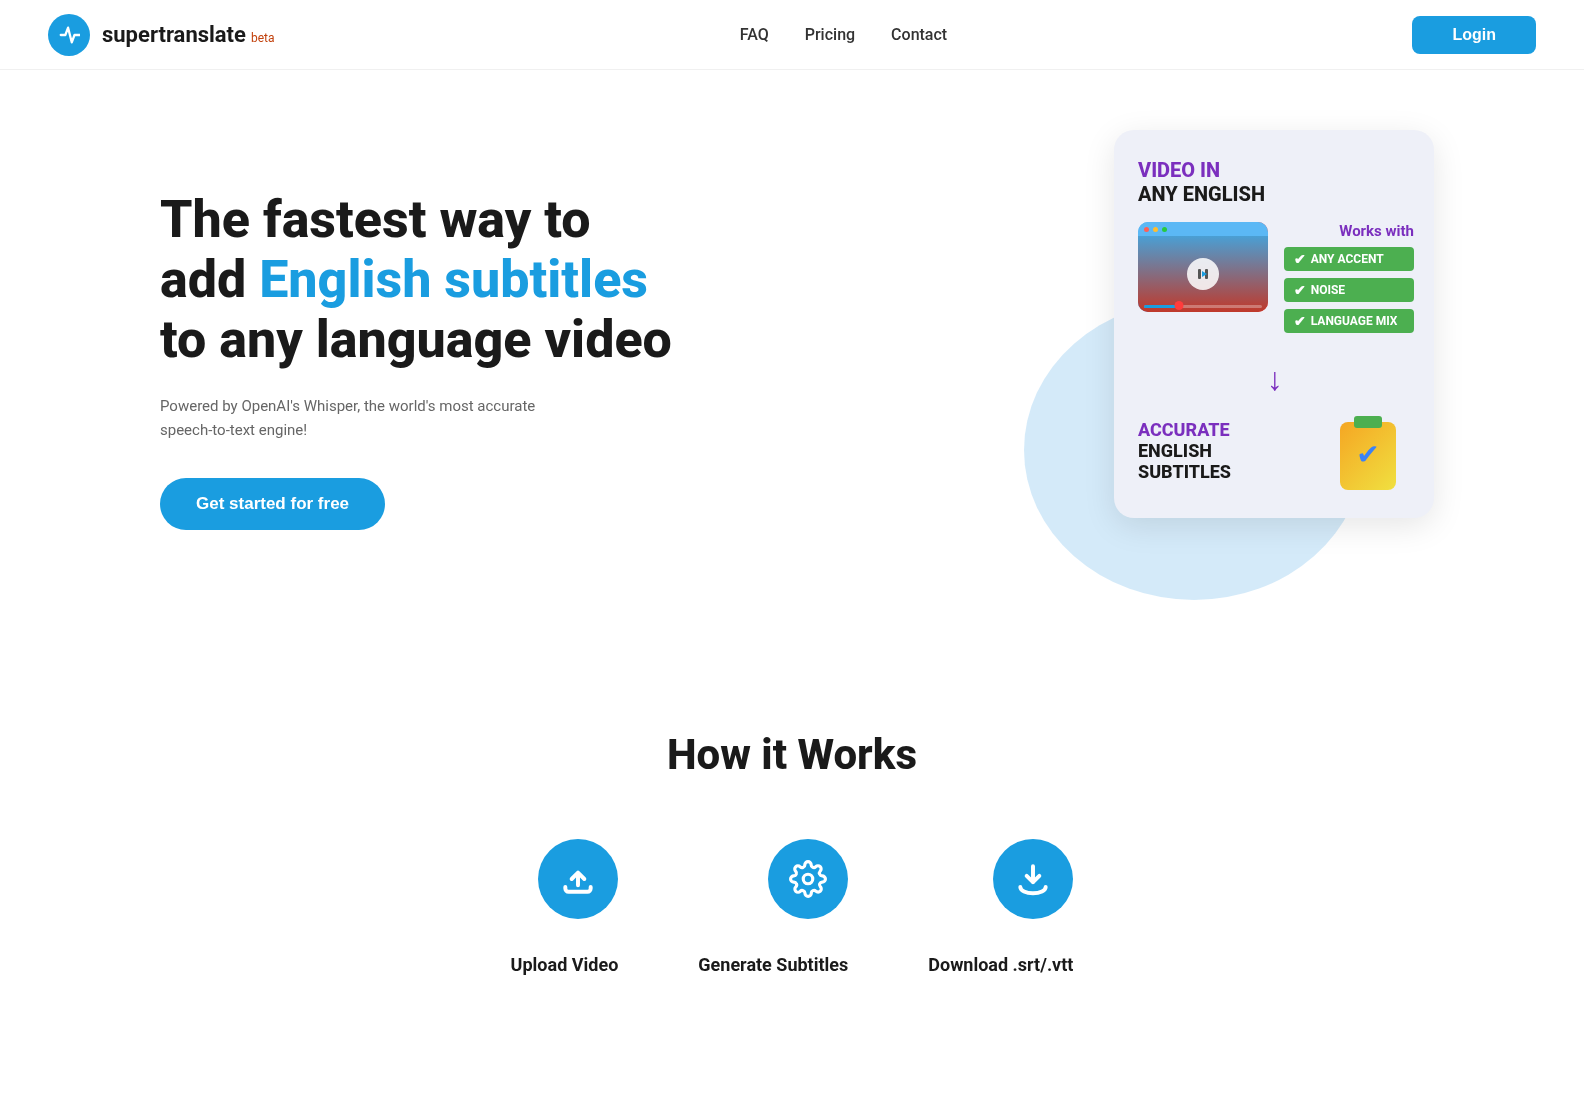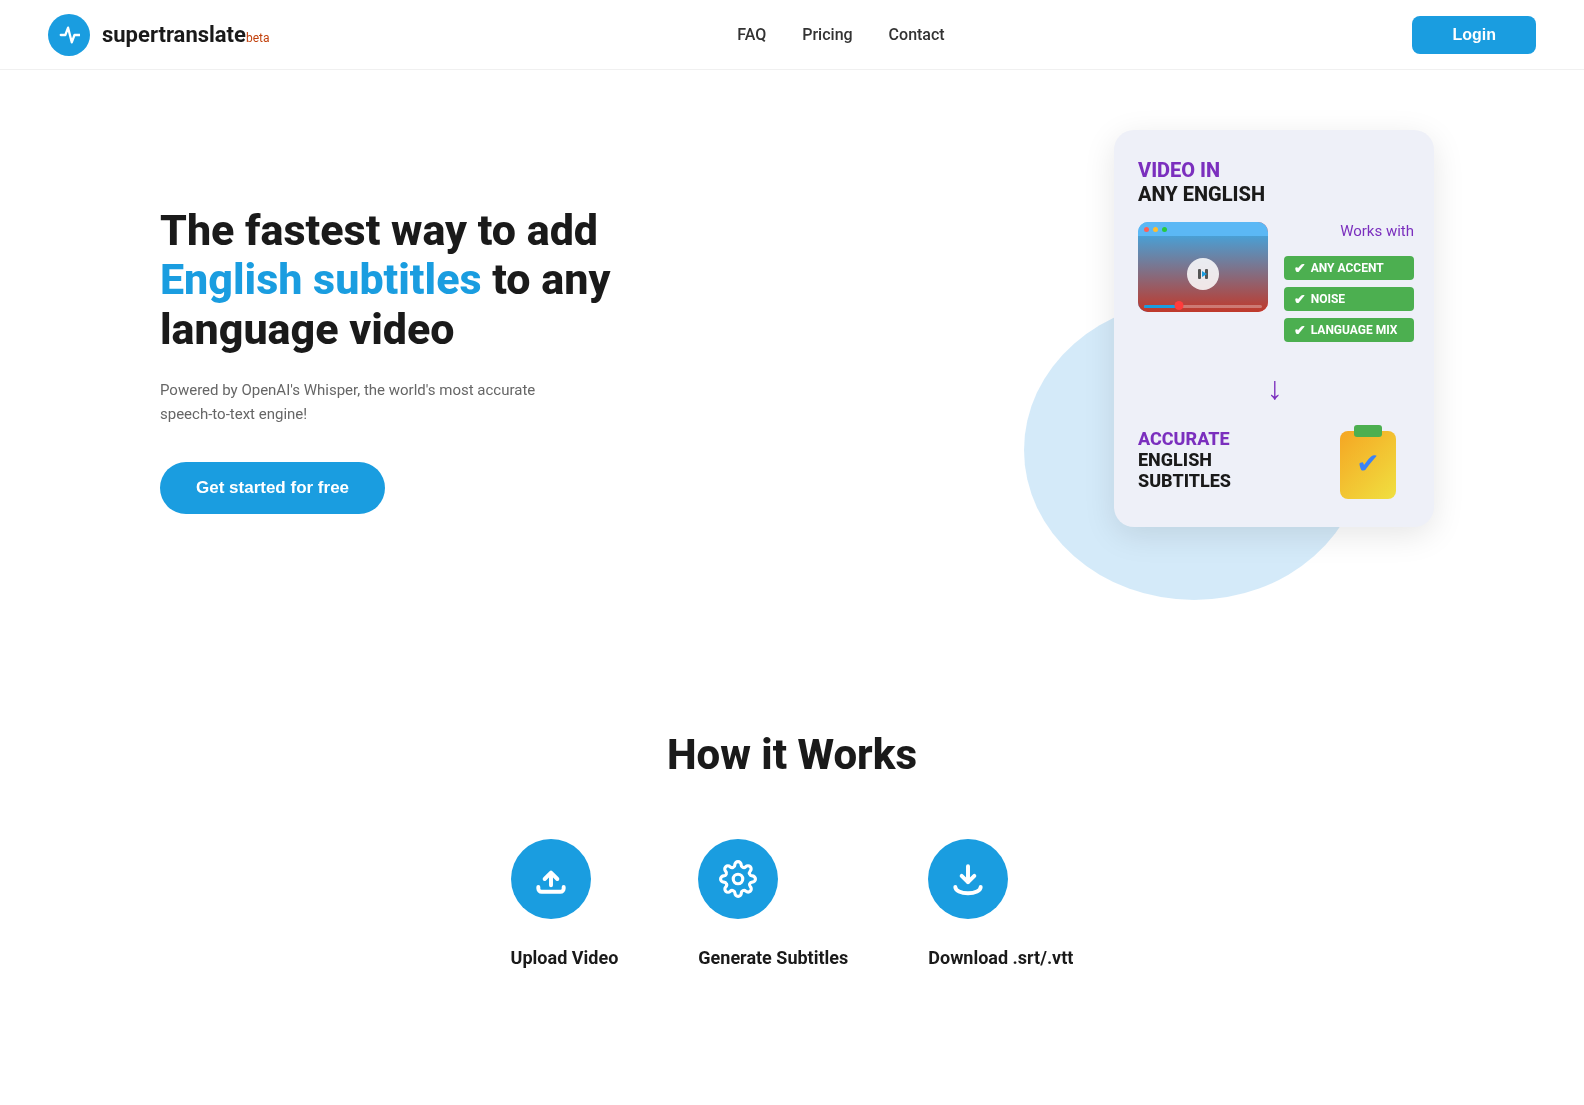--- a/index.html
+++ b/index.html
@@ -32,20 +32,21 @@
       border-radius: 50%;
       display: flex;
       align-items: center;
       justify-content: center;
       flex-shrink: 0;
     }
     .logo-icon svg { width: 22px; height: 22px; }
     .logo-text-wrap {
       display: flex;
       align-items: baseline;
+      gap: 5px;
     }
     .logo-text {
       font-size: 22px;
       font-weight: 700;
       color: #1a1a1a;
     }
     .logo-beta {
       font-size: 12px;
       color: #c2410c;
       font-weight: 400;
@@ -78,21 +79,21 @@
       align-items: center;
       justify-content: space-between;
       padding: 60px 120px 60px 160px;
       min-height: 580px;
       background: #fff;
     }
     .hero-left {
       max-width: 520px;
     }
     .hero-title {
-      font-size: 43px;
+      font-size: 52px;
       font-weight: 800;
       line-height: 1.15;
       color: #1a1a1a;
       margin-bottom: 24px;
     }
     .hero-title .highlight {
       color: #1a9de0;
     }
     .hero-subtitle {
       font-size: 15px;
@@ -226,23 +227,23 @@
       background: #ff3c3c;
       border-radius: 50%;
       transform: translateX(-50%);
     }
 
     .works-with-panel {
       flex: 1;
     }
     .works-with-title {
       font-size: 15px;
-      font-weight: 400;
+      font-weight: 700;
       color: #7b2fbe;
-      margin-bottom: 16px;
+      margin-bottom: 7px;
       text-align: right;
     }
     .check-item {
       display: flex;
       align-items: center;
       gap: 6px;
       margin-bottom: 7px;
     }
     .check-badge {
       background: #4caf50;
@@ -330,22 +331,22 @@
     }
     .how-steps {
       display: flex;
       justify-content: center;
       gap: 80px;
       align-items: flex-start;
     }
     .how-step {
       display: flex;
       flex-direction: column;
-      align-items: flex-start;
-      gap: 28px;
+      align-items: flex-end;
+      gap: 35px;
     }
     .step-icon-circle {
       width: 80px;
       height: 80px;
       background: #1a9de0;
       border-radius: 50%;
       display: flex;
       align-items: center;
       justify-content: center;
     }

